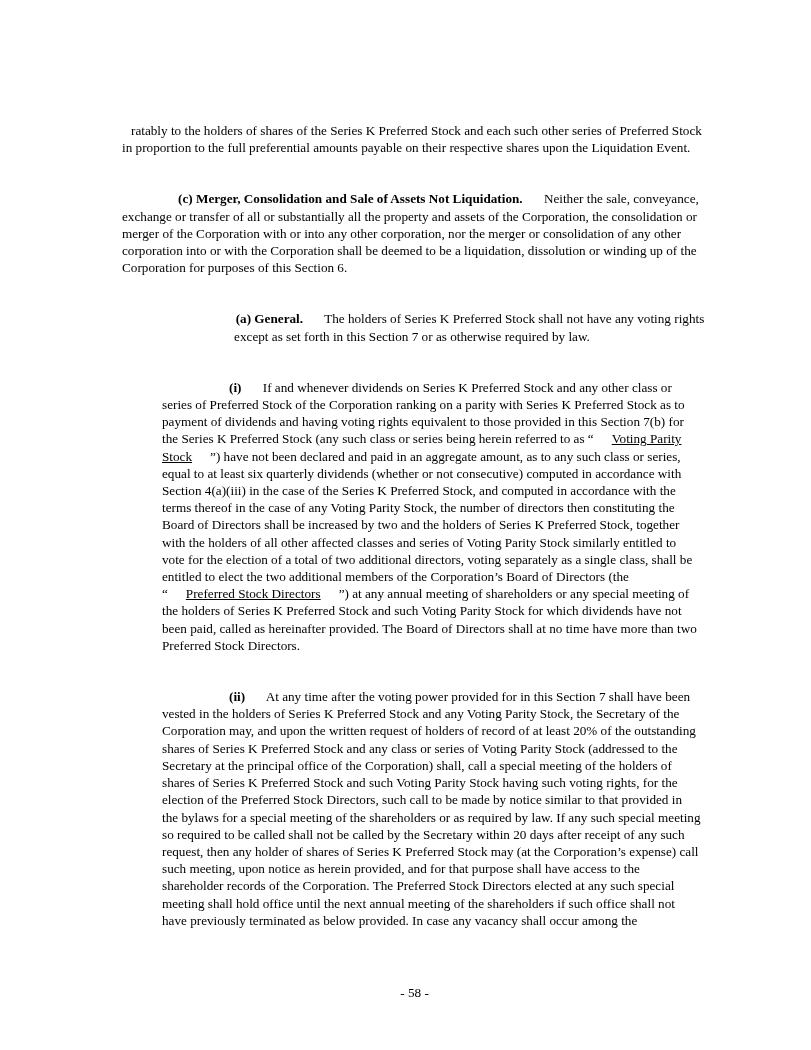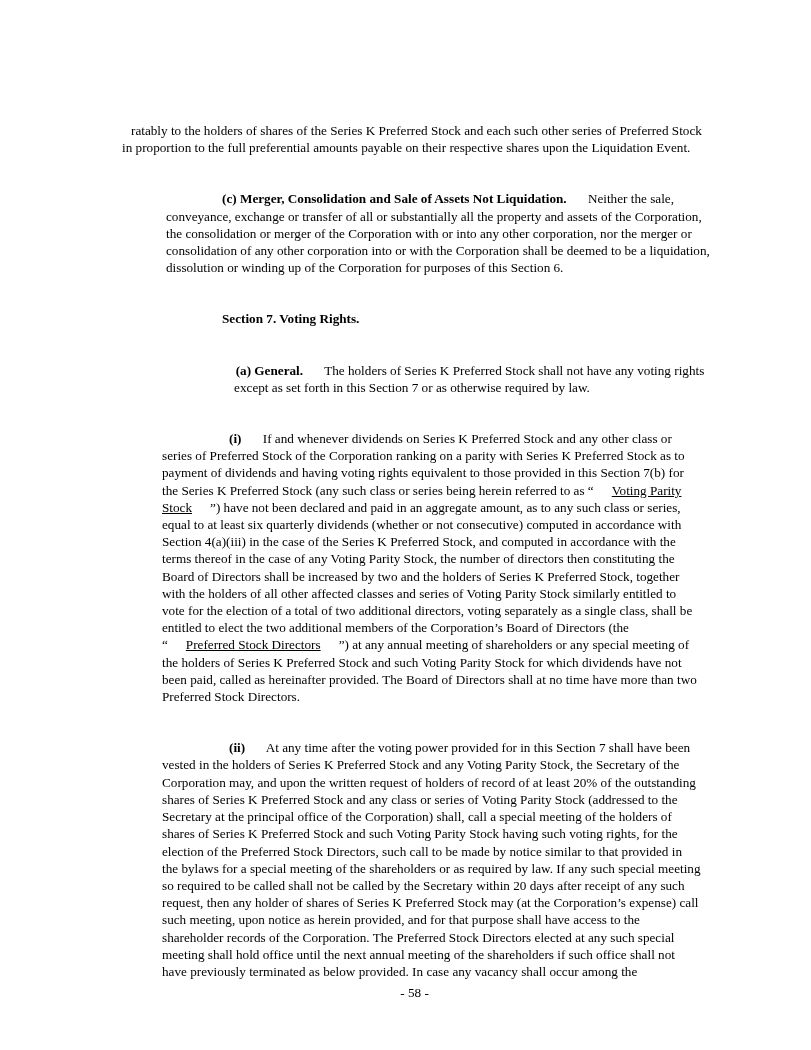--- a/index.html
+++ b/index.html
@@ -21,21 +21,21 @@
     position: absolute;
     left: 95px;
     top: 95px;
     width: 625px;
     font-size: 13.2px;
     line-height: 17.2px;
     text-align: left;
   }
   .para { margin: 0 0 16px 0; }
   
-  .ti-1 { text-indent: 47px; margin-left: 44px; }
+  .ti-1 { text-indent: 47px; }
   
   .ti-2 { text-indent: 98px; text-align: center; }
   
   .sub {
     margin-left: 40px;
     margin-right: 10px;
     text-indent: 58px;
   }
   .u { text-decoration: underline; text-align: right; }
   b { font-weight: bold; }
@@ -52,21 +52,20 @@
 </head>
 <body>
 
 <div class="doc-page">
   <main class="doc-content">
 
     <p class="para"><span>ratably to the holders of shares of the Series K Preferred Stock and each such other series of Preferred Stock in proportion to the full preferential amounts payable on their respective shares upon the Liquidation Event.</span></p>
 
     <p class="para ti-1"><b>(c) Merger, Consolidation and Sale of Assets Not Liquidation.</b><span>  Neither the sale, conveyance, exchange or transfer of all or substantially all the property and assets of the Corporation, the consolidation or merger of the Corporation with or into any other corporation, nor the merger or consolidation of any other corporation into or with the Corporation shall be deemed to be a liquidation, dissolution or winding up of the Corporation for purposes of this Section 6.</span></p>
 
-    <p class="para ti-1"><b>Section 7. Voting Rights.</b></p>
 
     <p class="para ti-2"><b>(a) General.</b><span>  The holders of Series K Preferred Stock shall not have any voting rights except as set forth in this Section 7 or as otherwise required by law.</span></p>
 
 
     <p class="para sub"><b>(i)</b><span> If and whenever dividends on Series K Preferred Stock and any other class or series of Preferred Stock of the Corporation ranking on a parity with Series K Preferred Stock as to payment of dividends and having voting rights equivalent to those provided in this Section 7(b) for the Series K Preferred Stock (any such class or series being herein referred to as “</span><span class="u">Voting Parity Stock</span><span>”) have not been declared and paid in an aggregate amount, as to any such class or series, equal to at least six quarterly dividends (whether or not consecutive) computed in accordance with Section 4(a)(iii) in the case of the Series K Preferred Stock, and computed in accordance with the terms thereof in the case of any Voting Parity Stock, the number of directors then constituting the Board of Directors shall be increased by two and the holders of Series K Preferred Stock, together with the holders of all other affected classes and series of Voting Parity Stock similarly entitled to vote for the election of a total of two additional directors, voting separately as a single class, shall be entitled to elect the two additional members of the Corporation’s Board of Directors (the “</span><span class="u">Preferred Stock Directors</span><span>”) at any annual meeting of shareholders or any special meeting of the holders of Series K Preferred Stock and such Voting Parity Stock for which dividends have not been paid, called as hereinafter provided.  The Board of Directors shall at no time have more than two Preferred Stock Directors.</span></p>
 
     <p class="para sub"><b>(ii)</b><span> At any time after the voting power provided for in this Section 7 shall have been vested in the holders of Series K Preferred Stock and any Voting Parity Stock, the Secretary of the Corporation may, and upon the written request of holders of record of at least 20% of the outstanding shares of Series K Preferred Stock and any class or series of Voting Parity Stock (addressed to the Secretary at the principal office of the Corporation) shall, call a special meeting of the holders of shares of Series K Preferred Stock and such Voting Parity Stock having such voting rights, for the election of the Preferred Stock Directors, such call to be made by notice similar to that provided in the bylaws for a special meeting of the shareholders or as required by law.  If any such special meeting so required to be called shall not be called by the Secretary within 20 days after receipt of any such request, then any holder of shares of Series K Preferred Stock may (at the Corporation’s expense) call such meeting, upon notice as herein provided, and for that purpose shall have access to the shareholder records of the Corporation.  The Preferred Stock Directors elected at any such special meeting shall hold office until the next annual meeting of the shareholders if such office shall not have previously terminated as below provided.  In case any vacancy shall occur among the</span></p>
 
   </main>
 

